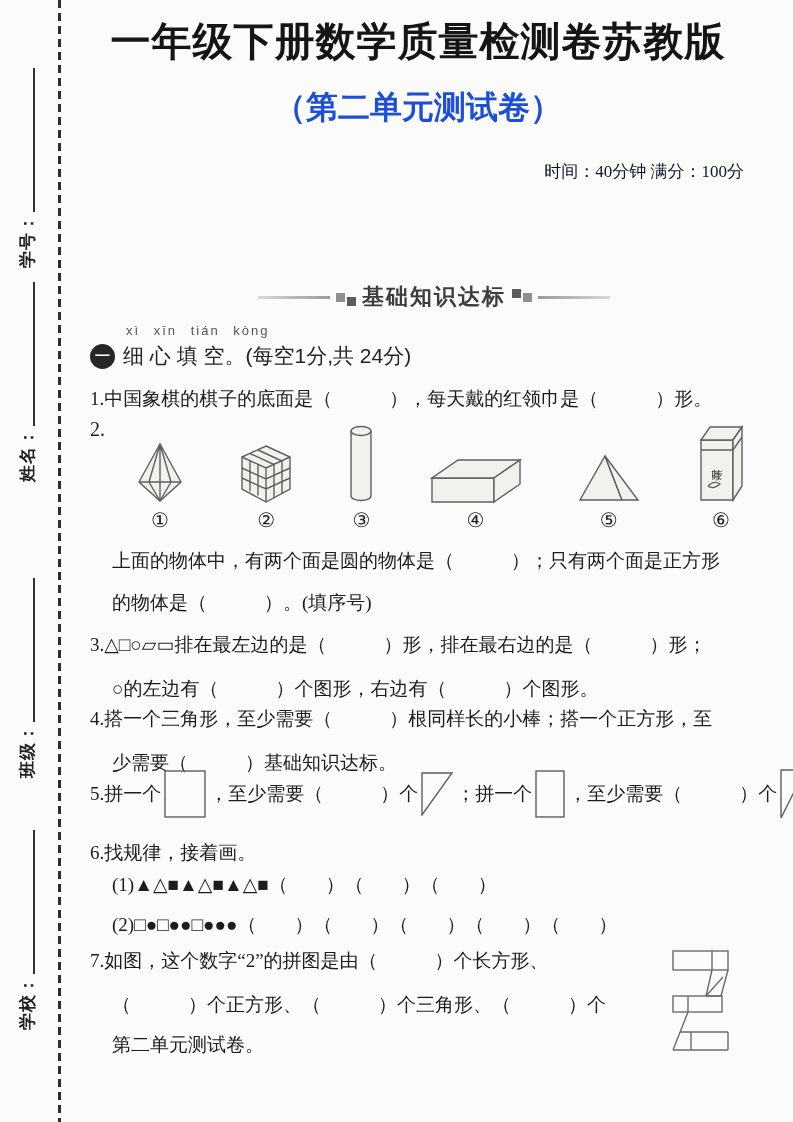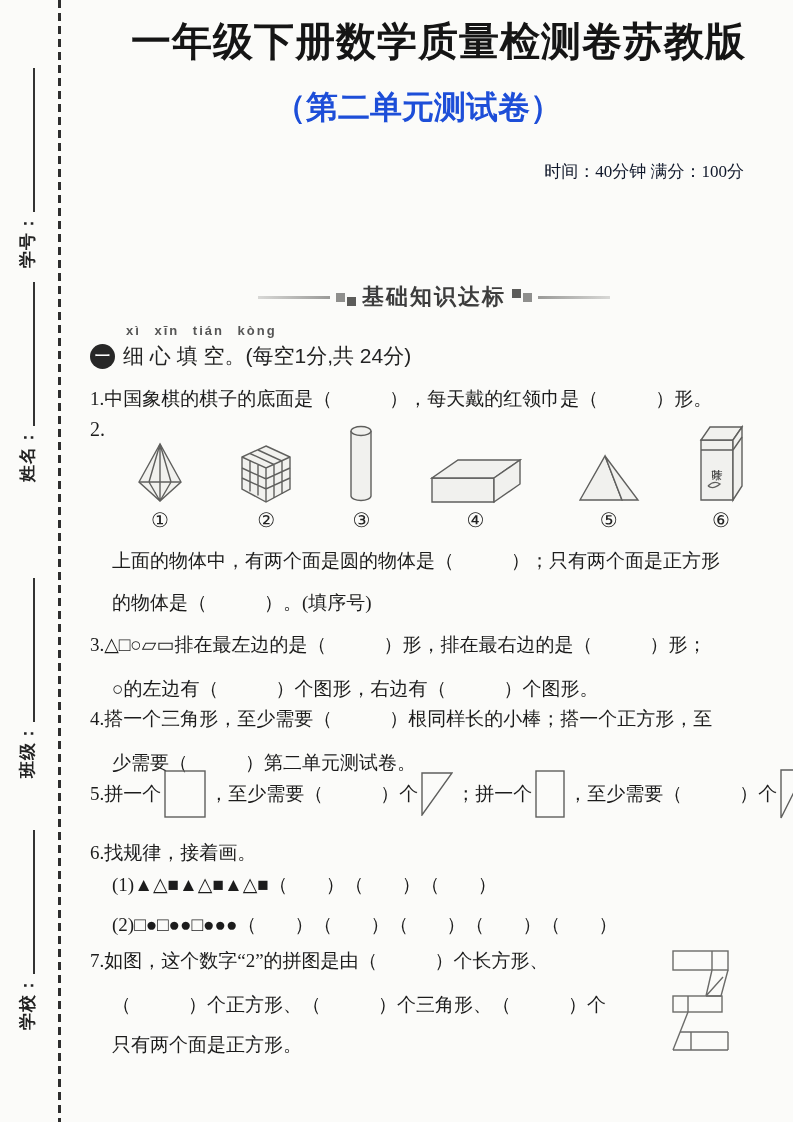--- a/index.html
+++ b/index.html
@@ -27,21 +27,21 @@
   .side-label{
     font-family:"Liberation Sans","DejaVu Sans",sans-serif;
     font-weight:bold;font-size:17px;color:#222;letter-spacing:1px;white-space:nowrap;
   }
   .side-line{flex:1;border-bottom:2px solid #333;height:14px;margin-left:2px;}
 
   .main{position:absolute;left:90px;top:0;width:656px;}
 
   .title{
     position:absolute;top:14px;left:0;width:100%;margin:0;
-    text-align:right;font-size:40px;font-weight:900;letter-spacing:1px;color:#151515;
+    text-align:center;font-size:40px;font-weight:900;letter-spacing:1px;color:#151515;
   }
   .subtitle{
     position:absolute;top:86px;left:0;width:100%;margin:0;
     text-align:center;font-size:32px;font-weight:800;color:#1d4ed8;
   }
   .meta{
     position:absolute;top:160px;right:2px;font-size:17px;color:#0f172a;
   }
   table.score-table{
     position:absolute;top:191px;left:0;width:655px;
@@ -61,21 +61,21 @@
   }
   .bline{width:72px;height:3px;background:linear-gradient(90deg,#d8d8d6,#9a9a98);}
   .bline.r{background:linear-gradient(90deg,#9a9a98,#d8d8d6);}
   .bsq{width:9px;height:9px;background:#8f8f8d;}
   .bsq.d{background:#5c5c5a;margin-top:8px;margin-left:-4px;}
   .bsq.d2{background:#5c5c5a;margin-top:-8px;margin-right:-4px;}
 
   .pinyin{
     position:absolute;top:323px;left:36px;
     font-family:"Liberation Sans","DejaVu Sans",sans-serif;
-    font-size:13px;color:#555;letter-spacing:2px;word-spacing:8px;font-weight:bold;
+    font-size:13px;color:#555;letter-spacing:2px;word-spacing:8px;
   }
   .part1-head{
     position:absolute;top:342px;left:0;display:flex;align-items:center;gap:8px;
   }
   .badge{
     width:25px;height:25px;border-radius:50%;background:#272727;color:#fff;
     display:flex;align-items:center;justify-content:center;
     font-size:15px;font-weight:bold;flex:0 0 25px;
     font-family:"Liberation Sans","DejaVu Sans",sans-serif;
   }
@@ -227,21 +227,21 @@
         <span class="shape-num">⑥</span>
       </div>
     </div>
     <div class="q ind" style="top:548px">上面的物体中，有两个面是圆的物体是（　　　）；只有两个面是正方形</div>
     <div class="q ind" style="top:590px">的物体是（　　　）。(填序号)</div>
 
     <div class="q" style="top:632px;left:0">3.△□○▱▭排在最左边的是（　　　）形，排在最右边的是（　　　）形；</div>
     <div class="q ind" style="top:676px">○的左边有（　　　）个图形，右边有（　　　）个图形。</div>
 
     <div class="q" style="top:706px;left:0">4.搭一个三角形，至少需要（　　　）根同样长的小棒；搭一个正方形，至</div>
-    <div class="q ind" style="top:750px">少需要（　　　）第二单元测试卷。</div>
+    <div class="q ind" style="top:750px">少需要（　　　）基础知识达标。</div>
 
     <div class="q5line">
       <span>5.拼一个</span>
       <svg width="42" height="48" viewBox="0 0 42 48">
         <rect class="ln" x="1" y="1" width="40" height="46"></rect>
       </svg>
       <span>，至少需要（　　　）个</span>
       <svg width="32" height="44" viewBox="0 0 32 44">
         <polygon class="ln" points="1,1 31,1 1,43"></polygon>
       </svg>
@@ -255,21 +255,21 @@
       </svg>
 
     </div>
 
     <div class="q" style="top:840px;left:0">6.找规律，接着画。</div>
     <div class="q ind" style="top:872px">(1)▲△■▲△■▲△■（　　）（　　）（　　）</div>
     <div class="q ind" style="top:912px">(2)□●□●●□●●●（　　）（　　）（　　）（　　）（　　）</div>
 
     <div class="q" style="top:948px;left:0">7.如图，这个数字“2”的拼图是由（　　　）个长方形、</div>
     <div class="q ind" style="top:992px">（　　　）个正方形、（　　　）个三角形、（　　　）个</div>
-    <div class="q ind" style="top:1032px">只有两个面是正方形。</div>
+    <div class="q ind" style="top:1032px">第二单元测试卷。</div>
     <svg class="fig2" width="92" height="120" viewBox="0 0 92 120">
       <g stroke="#6b6b69" stroke-width="1.4" fill="none">
         <rect x="20" y="8" width="55" height="19"></rect>
         <line x1="59" y1="8" x2="59" y2="27"></line>
         <path d="M59,27 L53,53 M75,27 L68,53 M53,53 L68,53 M53,53 L70,34"></path>
         <rect x="20" y="53" width="49" height="16"></rect>
         <line x1="35" y1="53" x2="35" y2="69"></line>
         <path d="M35,69 L20,107"></path>
         <path d="M75,89 L27,89 M75,89 L75,107 M20,107 L75,107 M38,89 L38,107"></path>
       </g>

